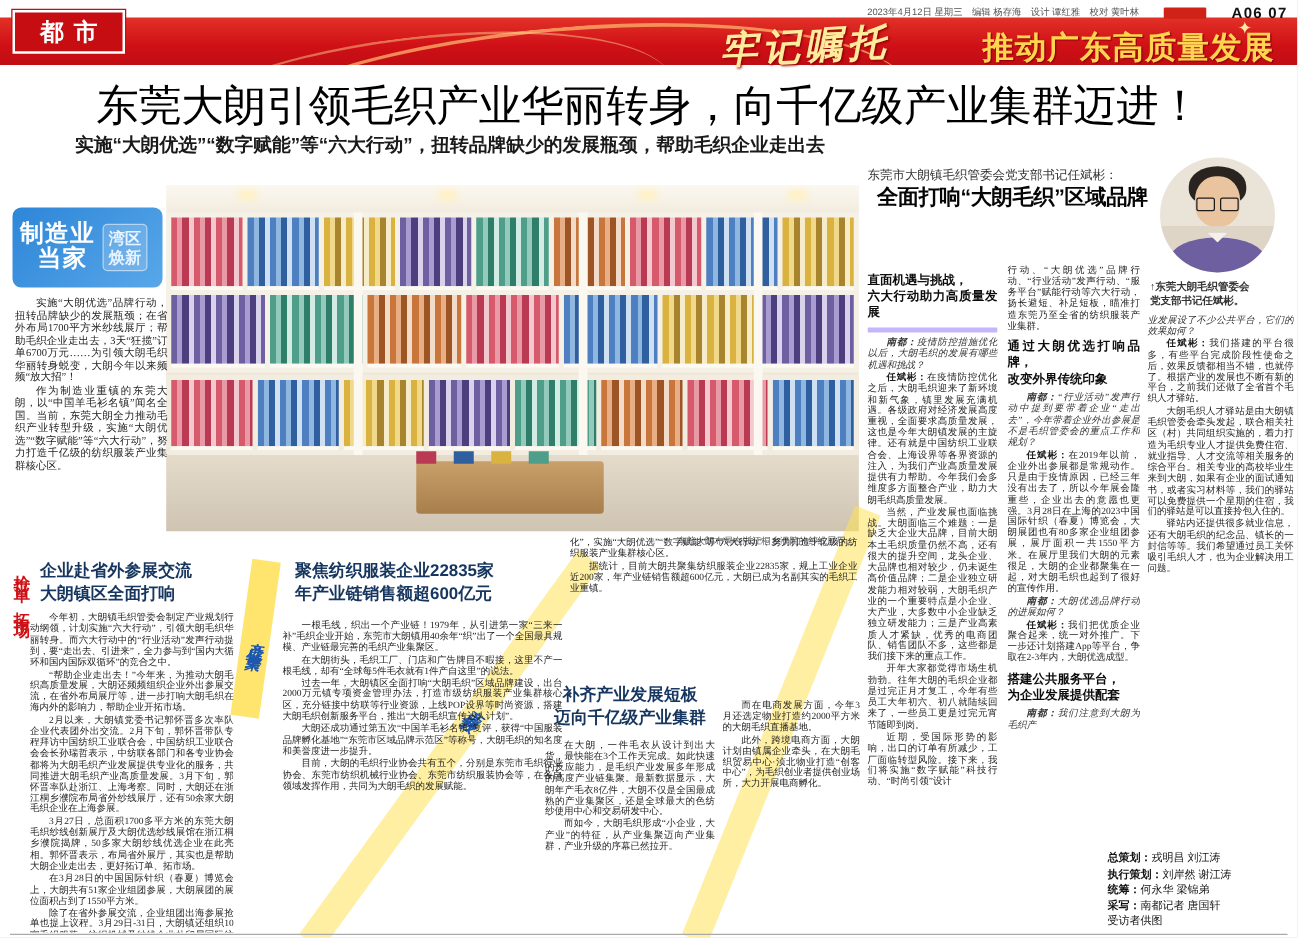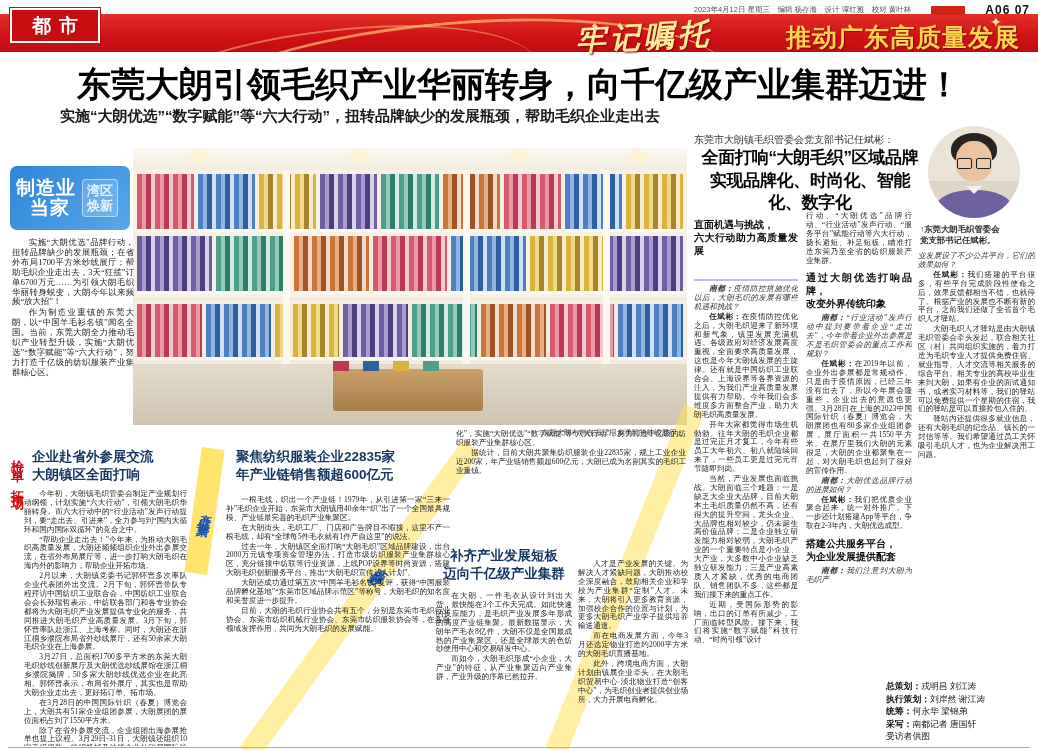--- a/index.html
+++ b/index.html
@@ -15,21 +15,21 @@
   .swoosh2{position:absolute;width:420px;height:120px;border-radius:50%;border-top:2px solid rgba(255,220,150,.45);transform:rotate(-7deg);left:120px;top:16px;}
   #citybox{top:8px;left:10px;width:78px;height:31px;background:#c60d12;border:2px solid #fff;box-shadow:0 0 0 1px #c60d12;
            color:#fff;font-family:"Liberation Sans",sans-serif;font-weight:900;font-size:19px;letter-spacing:8px;
            display:flex;align-items:center;justify-content:center;padding-left:8px;z-index:5;}
   #callig{top:17px;left:576px;font-size:30px;font-weight:900;font-style:italic;color:#ffeb9c;
           font-family:"Liberation Serif",serif;transform:rotate(-3deg);letter-spacing:4px;z-index:3;text-shadow:1px 1px 2px #8d0007;}
   #slogan{top:21px;left:786px;font-size:25px;font-weight:900;color:#ffd44f;letter-spacing:1px;
           font-family:"Liberation Sans",sans-serif;z-index:3;text-shadow:1px 1px 1px #8d0007;}
   .spark{position:absolute;top:14px;left:990px;color:#ffe9a0;font-size:14px;z-index:4;}
   
-  #mainhead{top:62px;left:28px;width:982px;text-align:center;font-size:34px;font-weight:700;color:#000;
+  #mainhead{top:62px;left:28px;width:982px;text-align:center;font-size:34px;font-weight:400;color:#000;
             font-family:"Liberation Sans",sans-serif;letter-spacing:0px;z-index:3;}
   #subhead{top:107px;left:60px;width:920px;font-size:15px;font-weight:600;color:#1a1a1a;
            font-family:"Liberation Sans",sans-serif;z-index:3;}
   
   #brand{top:166px;left:10px;width:120px;height:64px;border-radius:7px;z-index:3;
          background:linear-gradient(135deg,#2e86d8,#58a7e9);display:flex;align-items:center;padding:4px 6px;box-sizing:border-box;
          font-family:"Liberation Sans",sans-serif;}
   #brand .bl{color:#fff;font-weight:900;line-height:20px;font-size:19px;letter-spacing:1px;}
   #brand .bl .l2{padding-left:14px;display:block;}
   #brand .tag{margin-left:6px;background:rgba(255,255,255,.18);border:1px solid rgba(255,255,255,.5);border-radius:4px;
@@ -96,21 +96,21 @@
   .sweater{position:absolute;bottom:-8px;left:8px;width:76px;height:36px;background:#6e5fa0;border-radius:48% 48% 0 0;}
   .collar{position:absolute;bottom:24px;left:38px;width:16px;height:8px;background:#f4f1ea;transform:rotate(0deg);clip-path:polygon(0 0,100% 0,50% 100%);}
   #portcap{left:920px;top:224px;width:114px;font-size:8.4px;line-height:11px;font-weight:bold;color:#333;
            font-family:"Liberation Sans",sans-serif;z-index:3;}
   .ivcol{z-index:3;}
   #ivcol1{left:694px;top:212px;width:104px;height:534px;}
   #ivcol2{left:806px;top:212px;width:106px;height:534px;}
   #ivcol3{left:918px;top:252px;width:117px;height:424px;}
   .ivsub{font-family:"Liberation Sans",sans-serif;font-weight:900;color:#0d0d0d;font-size:10px;line-height:13px;
          margin:6px 0 4px 0;text-indent:0 !important;}
-  .ivsub.rule{border-bottom:2px solid #c4b5fd;padding-bottom:22px;}
+  .ivsub.rule{border-bottom:4px solid #c4b5fd;padding-bottom:5px;}
   #credits{left:886px;top:680px;width:150px;height:62px;font-size:8.8px;line-height:12.6px;color:#111;z-index:3;
            font-family:"Liberation Sans",sans-serif;}
   #credits p{margin:0;text-indent:0;}
   #credits p b{font-weight:900;}
   #botline{left:8px;top:747px;width:1022px;height:1px;background:#aaa;z-index:3;}
 </style>
 </head>
 <body>
 
 <div id="page">
@@ -237,29 +237,27 @@
 
   <div class="abs subhl" id="upghead">
     <div>补齐产业发展短板</div>
     <div>迈向千亿级产业集群</div>
   </div>
   <div class="abs body" id="upgcol1">
       <p>在大朗，一件毛衣从设计到出大货，最快能在3个工作天完成。如此快速的反应能力，是毛织产业发展多年形成的高度产业链集聚。最新数据显示，大朗年产毛衣8亿件，大朗不仅是全国最成熟的产业集聚区，还是全球最大的色纺纱使用中心和交易研发中心。</p>
       <p>而如今，大朗毛织形成“小企业，大产业”的特征，从产业集聚迈向产业集群，产业升级的序幕已然拉开。</p>
     </div>
   <div class="abs body" id="upgcol2">
-      <p>人才是产业发展的关键。为解决人才紧缺问题，大朗推动校企深度融合，鼓励相关企业和学校为产业集群“定制”人才。未来，大朗将引入更多教育资源，加强校企合作的位置与计划，为更多大朗毛织产业学子提供培养输送通道。</p>
       <p>而在电商发展方面，今年3月还选定物业打造约2000平方米的大朗毛织直播基地。</p>
       <p>此外，跨境电商方面，大朗计划由镇属企业牵头，在大朗毛织贸易中心·浈北物业打造“创客中心”，为毛织创业者提供创业场所，大力开展电商孵化。</p>
     </div>
 
   <div class="abs" id="ivkicker">东莞市大朗镇毛织管委会党支部书记任斌彬：</div>
   <div class="abs" id="ivhead">
     <div>全面打响“大朗毛织”区域品牌</div>
-    <div>实现品牌化、时尚化、智能化、数字化</div>
   </div>
   <div class="abs" id="portrait">
     <div class="hair"></div>
     <div class="face"></div>
     <div class="glass g1"></div>
     <div class="glass g2"></div>
     <div class="sweater"></div>
     <div class="collar"></div>
   </div>
   <div class="abs" id="portcap">
@@ -268,22 +266,22 @@
   </div>
 
   <div class="abs body ivcol" id="ivcol1">
     <div class="ivsub rule">
       <div>直面机遇与挑战，</div>
       <div>六大行动助力高质量发展</div>
     </div>
     <div>
         <p class="q"><b>南都：</b>疫情防控措施优化以后，大朗毛织的发展有哪些机遇和挑战？</p>
         <p><b>任斌彬：</b>在疫情防控优化之后，大朗毛织迎来了新环境和新气象，镇里发展充满机遇。各级政府对经济发展高度重视，全面要求高质量发展，这也是今年大朗镇发展的主旋律。还有就是中国纺织工业联合会、上海设界等各界资源的注入，为我们产业高质量发展提供有力帮助。今年我们会多维度多方面整合产业，助力大朗毛织高质量发展。</p>
+        <p>当然，产业发展也面临挑战。大朗面临三个难题：一是缺乏大企业大品牌，目前大朗本土毛织质量仍然不高，还有很大的提升空间，龙头企业、大品牌也相对较少，仍未诞生高价值品牌；二是企业独立研发能力相对较弱，大朗毛织产业的一个重要特点是小企业、大产业，大多数中小企业缺乏独立研发能力；三是产业高素质人才紧缺，优秀的电商团队、销售团队不多，这些都是我们接下来的重点工作。</p>
         <p>开年大家都觉得市场生机勃勃。往年大朗的毛织企业都是过完正月才复工，今年有些员工大年初六、初八就陆续回来了，一些员工更是过完元宵节随即到岗。</p>
-        <p>当然，产业发展也面临挑战。大朗面临三个难题：一是缺乏大企业大品牌，目前大朗本土毛织质量仍然不高，还有很大的提升空间，龙头企业、大品牌也相对较少，仍未诞生高价值品牌；二是企业独立研发能力相对较弱，大朗毛织产业的一个重要特点是小企业、大产业，大多数中小企业缺乏独立研发能力；三是产业高素质人才紧缺，优秀的电商团队、销售团队不多，这些都是我们接下来的重点工作。</p>
         <p>近期，受国际形势的影响，出口的订单有所减少，工厂面临转型风险。接下来，我们将实施“数字赋能”科技行动、“时尚引领”设计</p>
       </div>
   </div>
 
   <div class="abs body ivcol" id="ivcol2">
     <div>
         <p class="cont">行动、“大朗优选”品牌行动、“行业活动”发声行动、“服务平台”赋能行动等六大行动，扬长避短、补足短板，瞄准打造东莞乃至全省的纺织服装产业集群。</p>
       </div>
     <div class="ivsub">
       <div>通过大朗优选打响品牌，</div>

